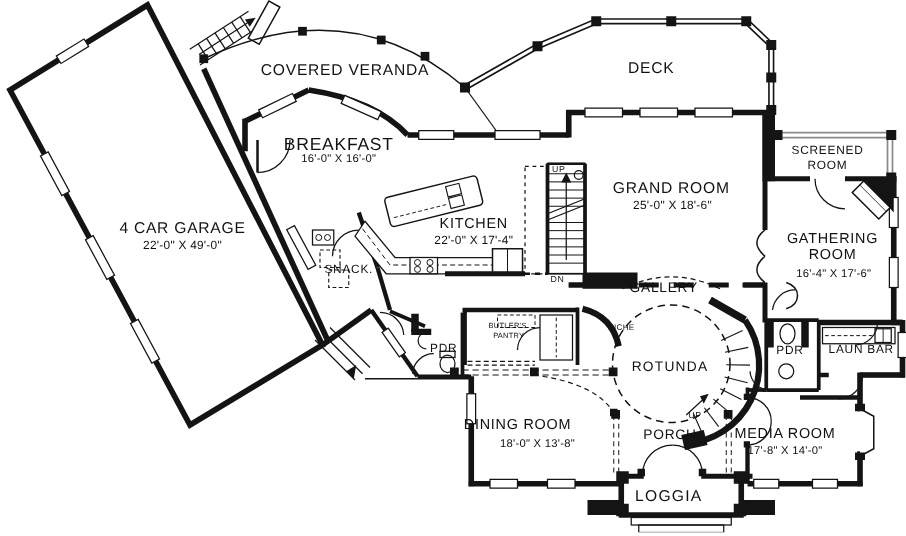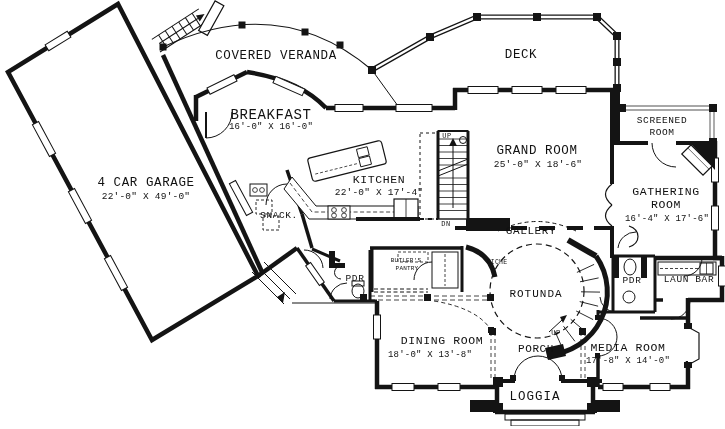--- a/index.html
+++ b/index.html
@@ -1,17 +1,17 @@
 <!DOCTYPE html>
 <html><head>
 <meta charset="utf-8">
 <style>
   html,body{margin:0;padding:0;background:#fff;}
   .stage{position:relative;width:725px;height:426px;background:#fff;overflow:hidden;
-         font-family:Liberation Mono, monospace;}
+         font-family:Liberation Sans, sans-serif;}
   .stage svg{position:absolute;left:0;top:0;}
   .lbl{position:absolute;transform:translate(-50%,-50%);white-space:nowrap;color:#111;
        letter-spacing:0.6px;line-height:1;}
   .dims{letter-spacing:0.2px;}
 </style>
 </head>
 <body>
 
 <div class="stage">
 <svg width="725" height="429" viewBox="0 0 725 429">
@@ -355,21 +355,21 @@
   <div class="lbl dims" style="left:667px;top:218.5px;font-size:9px">16'-4" X 17'-6"</div>
   <div class="lbl" style="left:531px;top:231px;font-size:11px">GALLERY</div>
   <div class="lbl" style="left:279px;top:216px;font-size:9.5px">SNACK.</div>
   <div class="lbl" style="left:355px;top:279px;font-size:9.5px">PDR</div>
   <div class="lbl" style="left:406px;top:261px;font-size:6px;letter-spacing:0.2px">BUTLER'S</div>
   <div class="lbl" style="left:407px;top:269px;font-size:6px;letter-spacing:0.2px">PANTRY</div>
   <div class="lbl" style="left:497px;top:263px;font-size:6.5px;letter-spacing:0.2px">NICHE</div>
   <div class="lbl" style="left:536px;top:294px;font-size:11px;letter-spacing:1px">ROTUNDA</div>
   <div class="lbl" style="left:632px;top:281px;font-size:9.5px">PDR</div>
   <div class="lbl" style="left:689px;top:280px;font-size:9.5px">LAUN BAR</div>
-  <div class="lbl" style="left:442px;top:341px;font-size:11.5px">DINING ROOM</div>
+  <div class="lbl" style="left:414px;top:341px;font-size:11.5px">DINING ROOM</div>
   <div class="lbl dims" style="left:430px;top:354.5px;font-size:9px">18'-0" X 13'-8"</div>
   <div class="lbl" style="left:536px;top:349px;font-size:11px">PORCH</div>
   <div class="lbl" style="left:628px;top:348px;font-size:11.5px">MEDIA ROOM</div>
   <div class="lbl dims" style="left:628px;top:361px;font-size:9px">17'-8" X 14'-0"</div>
   <div class="lbl" style="left:535px;top:397px;font-size:12.5px;letter-spacing:1px">LOGGIA</div>
   <div class="lbl" style="left:447px;top:136px;font-size:7px">UP</div>
   <div class="lbl" style="left:446px;top:224px;font-size:7px">DN</div>
   <div class="lbl" style="left:556px;top:333px;font-size:7px">UP</div>
 </div>
 

